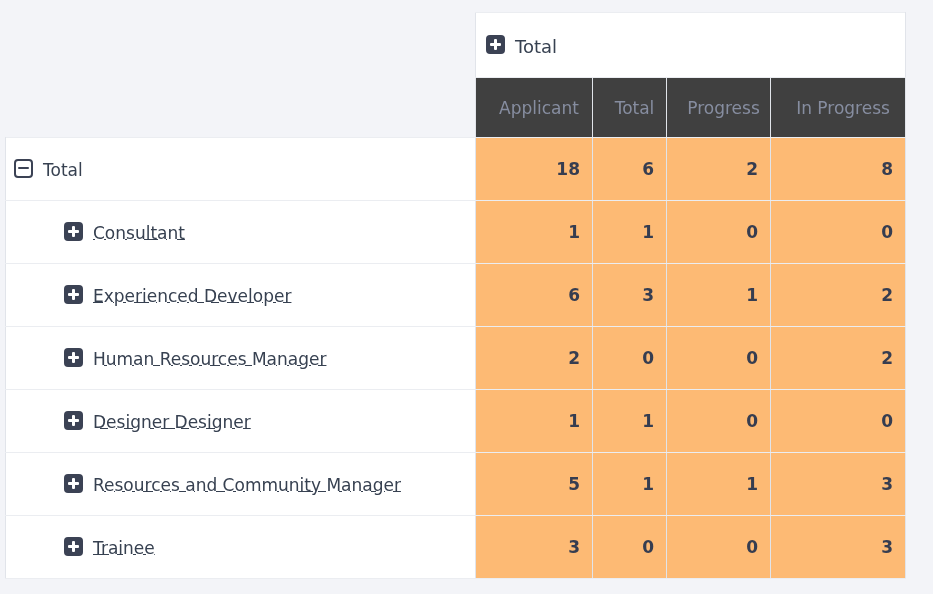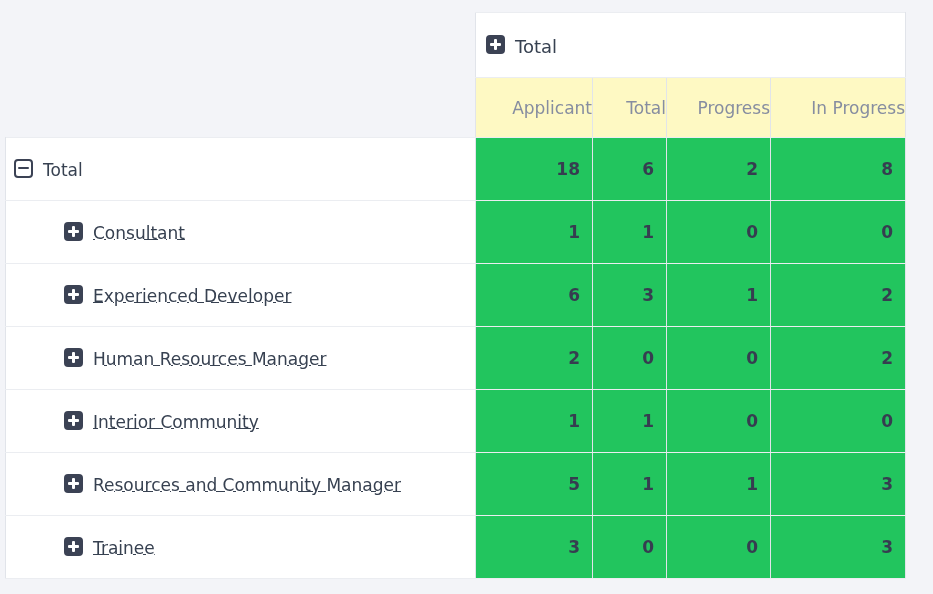--- a/index.html
+++ b/index.html
@@ -43,40 +43,40 @@
   }
   th.col-group {
     background: #ffffff;
     height: 65px;
     text-align: left;
     padding-left: 10px;
     color: #374151;
     font-size: 18px;
   }
   th.measure {
-    background: #fef9c3;
+    background: #404040;
     height: 60px;
-    text-align: right;
+    text-align: center;
     padding-left: 10px;
     color: #868da0;
     font-size: 17px;
     white-space: nowrap;
     overflow: hidden;
   }
   td.row-header {
     background: #ffffff;
     height: 63px;
     text-align: left;
     padding-left: 8px;
     white-space: nowrap;
     cursor: pointer;
   }
   td.row-header.indent-1 { padding-left: 58px; text-decoration: underline; }
   td.value-cell {
-    background: #22c55e;
+    background: #fdba74;
     text-align: right;
     padding-right: 12px;
     font-weight: 600;
     color: #363d50;
     font-size: 17px;
   }
 
   
   .icon {
     display: inline-block;
@@ -181,21 +181,21 @@
         <td class="row-header indent-1">
           <span class="icon icon-plus-filled"></span><span class="label-inline">Human Resources Manager</span>
         </td>
         <td class="value-cell">2</td>
         <td class="value-cell">0</td>
         <td class="value-cell">0</td>
         <td class="value-cell">2</td>
       </tr>
       <tr>
         <td class="row-header indent-1">
-          <span class="icon icon-plus-filled"></span><span class="label-inline">Interior Community</span>
+          <span class="icon icon-plus-filled"></span><span class="label-inline">Designer Designer</span>
         </td>
         <td class="value-cell">1</td>
         <td class="value-cell">1</td>
         <td class="value-cell">0</td>
         <td class="value-cell">0</td>
       </tr>
       <tr>
         <td class="row-header indent-1">
           <span class="icon icon-plus-filled"></span><span class="label-inline">Resources and Community Manager</span>
         </td>

